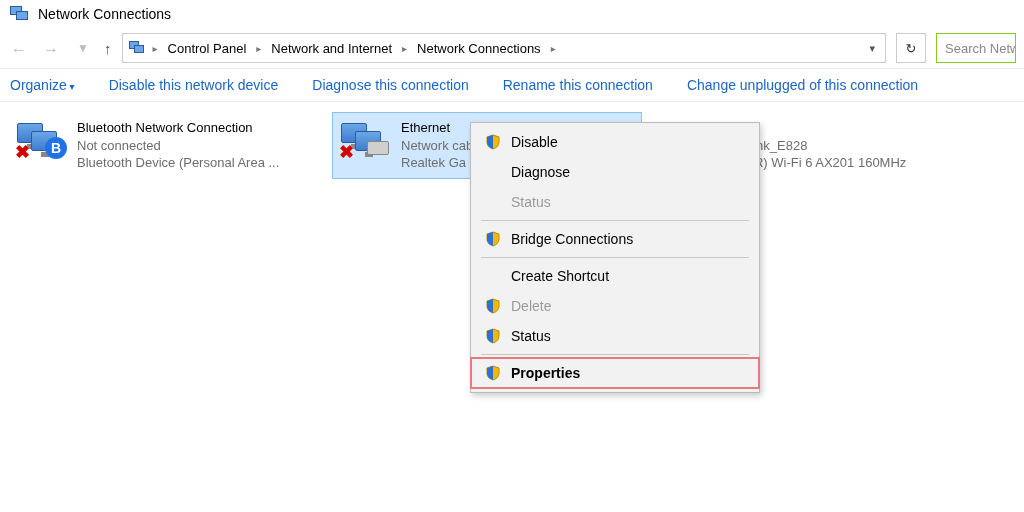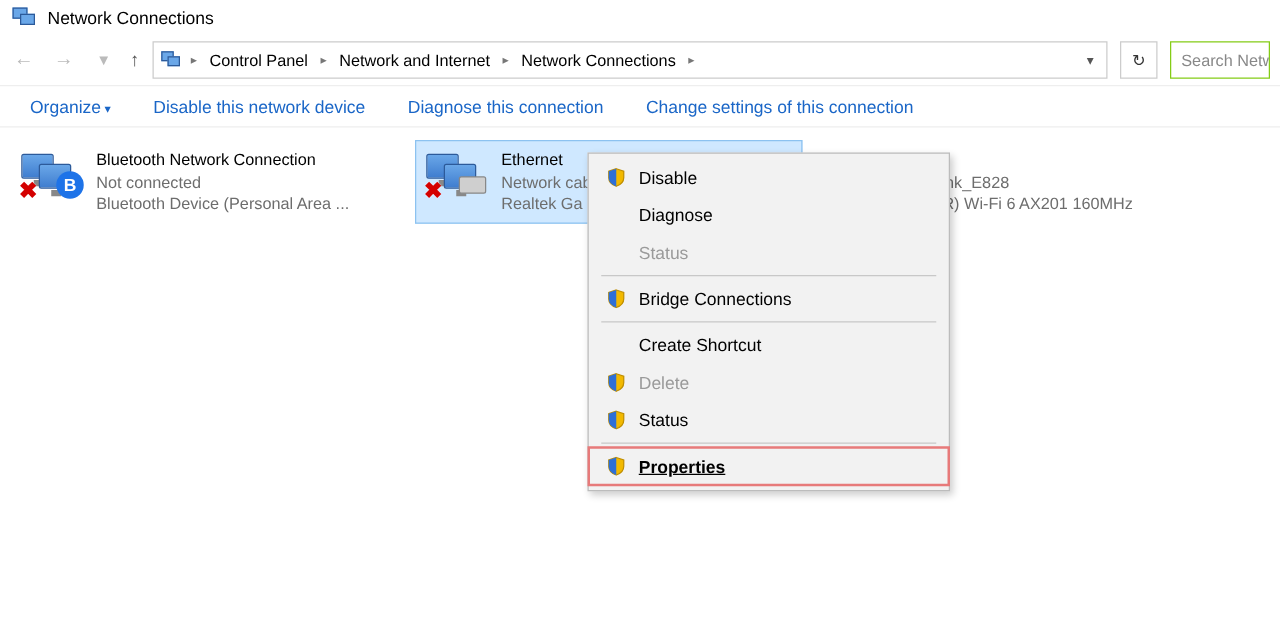--- a/index.html
+++ b/index.html
@@ -8,36 +8,36 @@
   .titlebar .title { font-size: 14px; }
   .addrbar { display: flex; align-items: center; gap: 10px; padding: 2px 8px; height: 40px; }
   .navarrow { color: #bbb; font-size: 16px; width: 22px; text-align: center; }
   .uparrow { color: #555; font-size: 15px; }
   .breadcrumb { flex: 1; display: flex; align-items: center; border: 1px solid #ccc; height: 30px; padding: 0 6px; gap: 4px; min-width: 0; }
   .breadcrumb .crumb { padding: 2px 4px; white-space: nowrap; }
   .breadcrumb .sep { color: #777; font-size: 10px; padding: 0 2px; }
   .breadcrumb .chev { margin-left: auto; color: #555; font-size: 11px; padding-right: 4px; }
   .sqbtn { width: 30px; height: 30px; border: 1px solid #ccc; display: flex; align-items: center; justify-content: center; color: #333; }
   .searchbox { width: 80px; height: 30px; border: 1px solid #84cc16; padding: 0 8px; color: #888; overflow: hidden; white-space: nowrap; display:flex; align-items:center; }
-  .cmdbar { display: flex; align-items: center; gap: 34px; padding: 8px 24px; border-top: 1px solid #eee; border-bottom: 1px solid #eee; }
+  .cmdbar { display: flex; align-items: center; gap: 34px; padding: 8px 10px; border-top: 1px solid #eee; border-bottom: 1px solid #eee; }
   .cmdbar .cmd { color: #1a66c7; font-size: 14px; }
   .cmdbar .cmd.org::after { content: " \25BE"; font-size: 10px; }
   .content { position: relative; padding: 10px 8px; display: flex; gap: 14px; align-items: flex-start; }
   .adapter { width: 310px; display: flex; gap: 8px; padding: 6px 8px; border: 1px solid transparent; }
   .adapter.selected { background: #cfe8ff; border: 1px solid #8cc2f0; }
   .adapter .iconcol { width: 52px; position: relative; }
   .adapter .textcol { display: flex; flex-direction: column; line-height: 1.35; min-width: 0; }
   .adapter .name { color: #000; white-space: nowrap; overflow: hidden; text-overflow: ellipsis; }
   .adapter .sub  { color: #6d6d6d; white-space: nowrap; overflow: hidden; text-overflow: ellipsis; }
   .ctxmenu { position: absolute; left: 470px; top: 20px; width: 290px; background: #f2f2f2; border: 1px solid #bcbcbc; box-shadow: 2px 3px 6px rgba(0,0,0,0.2); padding: 4px 0; }
   .ctxmenu .mi { display: flex; align-items: center; height: 30px; padding: 0 14px; gap: 10px; }
   .ctxmenu .mi .lbl { font-size: 14px; }
   .ctxmenu .mi.disabled .lbl { color: #9a9a9a; }
   .ctxmenu .sepline { height: 1px; background: #c8c8c8; margin: 3px 10px; }
-  .ctxmenu .mi.hl { outline: 2px solid #e77a7a; outline-offset: -1px; text-decoration: underline; }
+  .ctxmenu .mi.hl { outline: 2px solid #e77a7a; outline-offset: -1px; }
   .ctxmenu .mi.hl .lbl { font-weight: 700; }
   .shield { width: 16px; height: 16px; display: inline-block; }
   
   .monitors { position: relative; width: 48px; height: 40px; }
   .mon { position: absolute; width: 26px; height: 20px; background: linear-gradient(#6aa7e8,#3f7dcf); border: 1px solid #2c5a9a; border-radius: 2px; }
   .mon.a { left: 0; top: 4px; }
   .mon.b { left: 14px; top: 12px; }
   .mon::after { content: ""; position: absolute; left: 9px; top: 20px; width: 8px; height: 5px; background: #888; }
   .overlay-x { position: absolute; left: -2px; top: 24px; color: #d40000; font-weight: 900; font-size: 18px; line-height: 1; text-shadow: 0 0 1px #fff; }
   .overlay-bt { position: absolute; left: 28px; top: 18px; width: 22px; height: 22px; border-radius: 50%; background: #1e73e8; color: #fff; font-size: 14px; font-weight: 700; display: flex; align-items: center; justify-content: center; }
@@ -86,21 +86,22 @@
   </div>
   <div class="searchbox">
     <span>Search Netw</span>
   </div>
 </div>
 
 <div class="cmdbar">
   <span class="cmd org">Organize</span>
   <span class="cmd">Disable this network device</span>
   <span class="cmd">Diagnose this connection</span>
-  <span class="cmd">Change settings of this connection</span>
+  <span class="cmd">Rename this connection</span>
+  <span class="cmd">Change unplugged of this connection</span>
 </div>
 
 <div class="content">
 
   <div class="adapter">
     <div class="iconcol">
       <div class="monitors">
           <div class="mon a"></div>
           <div class="mon b"></div>
         </div>

